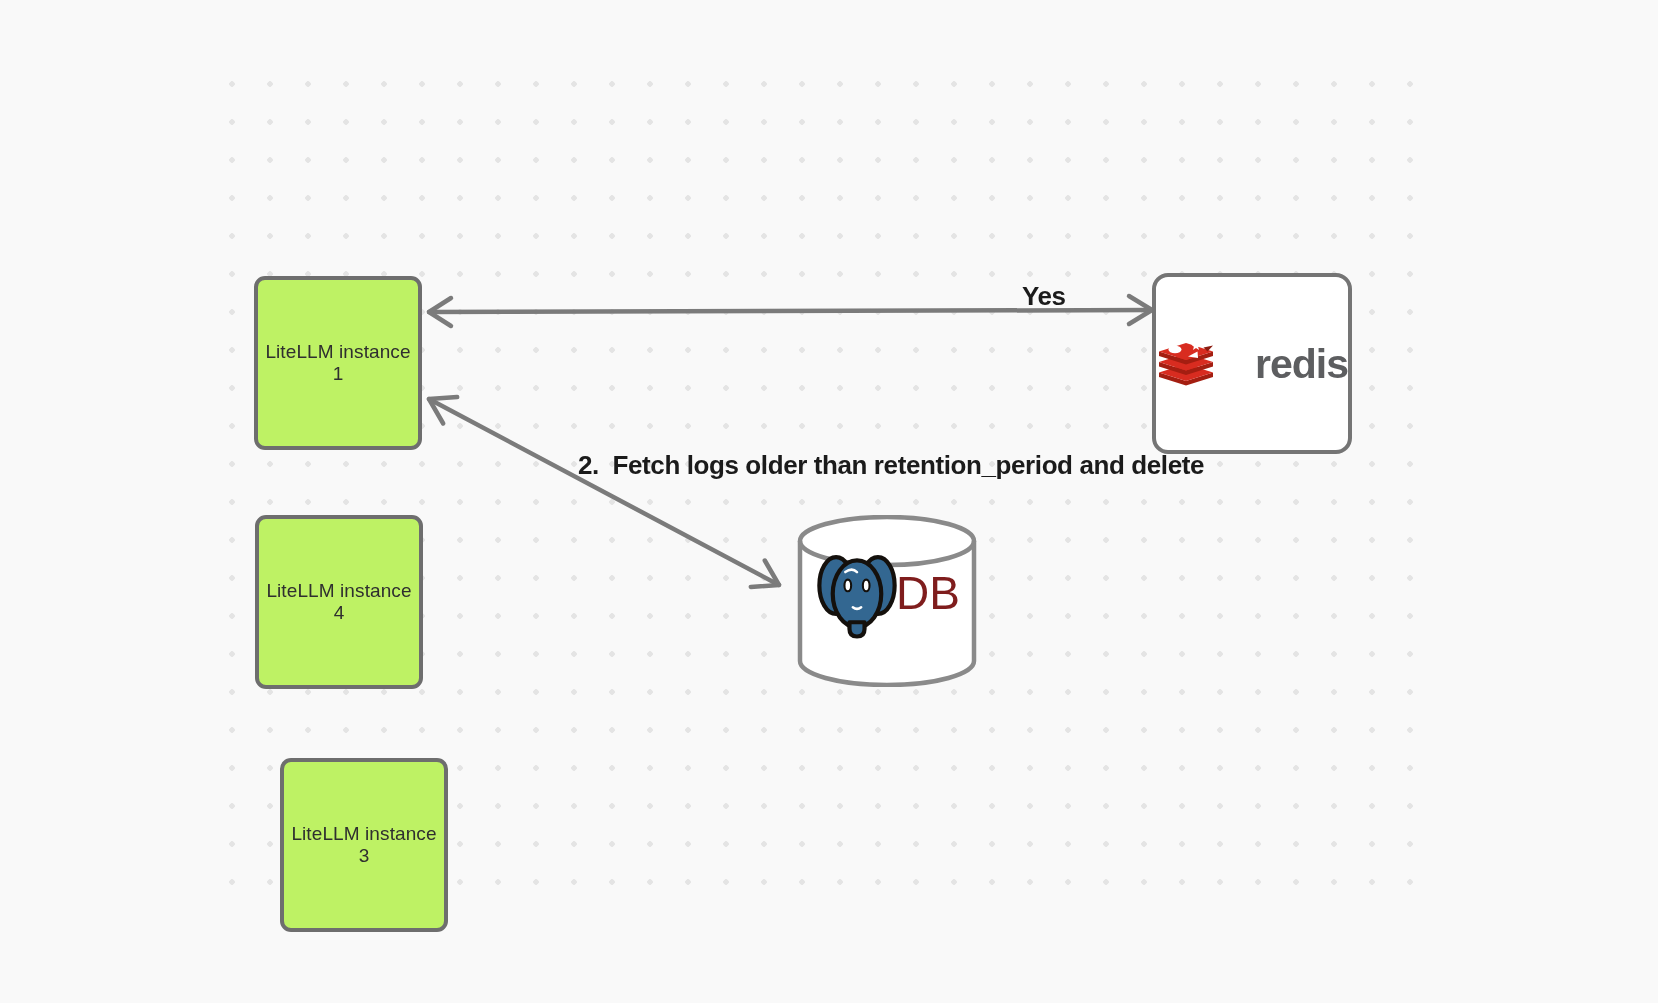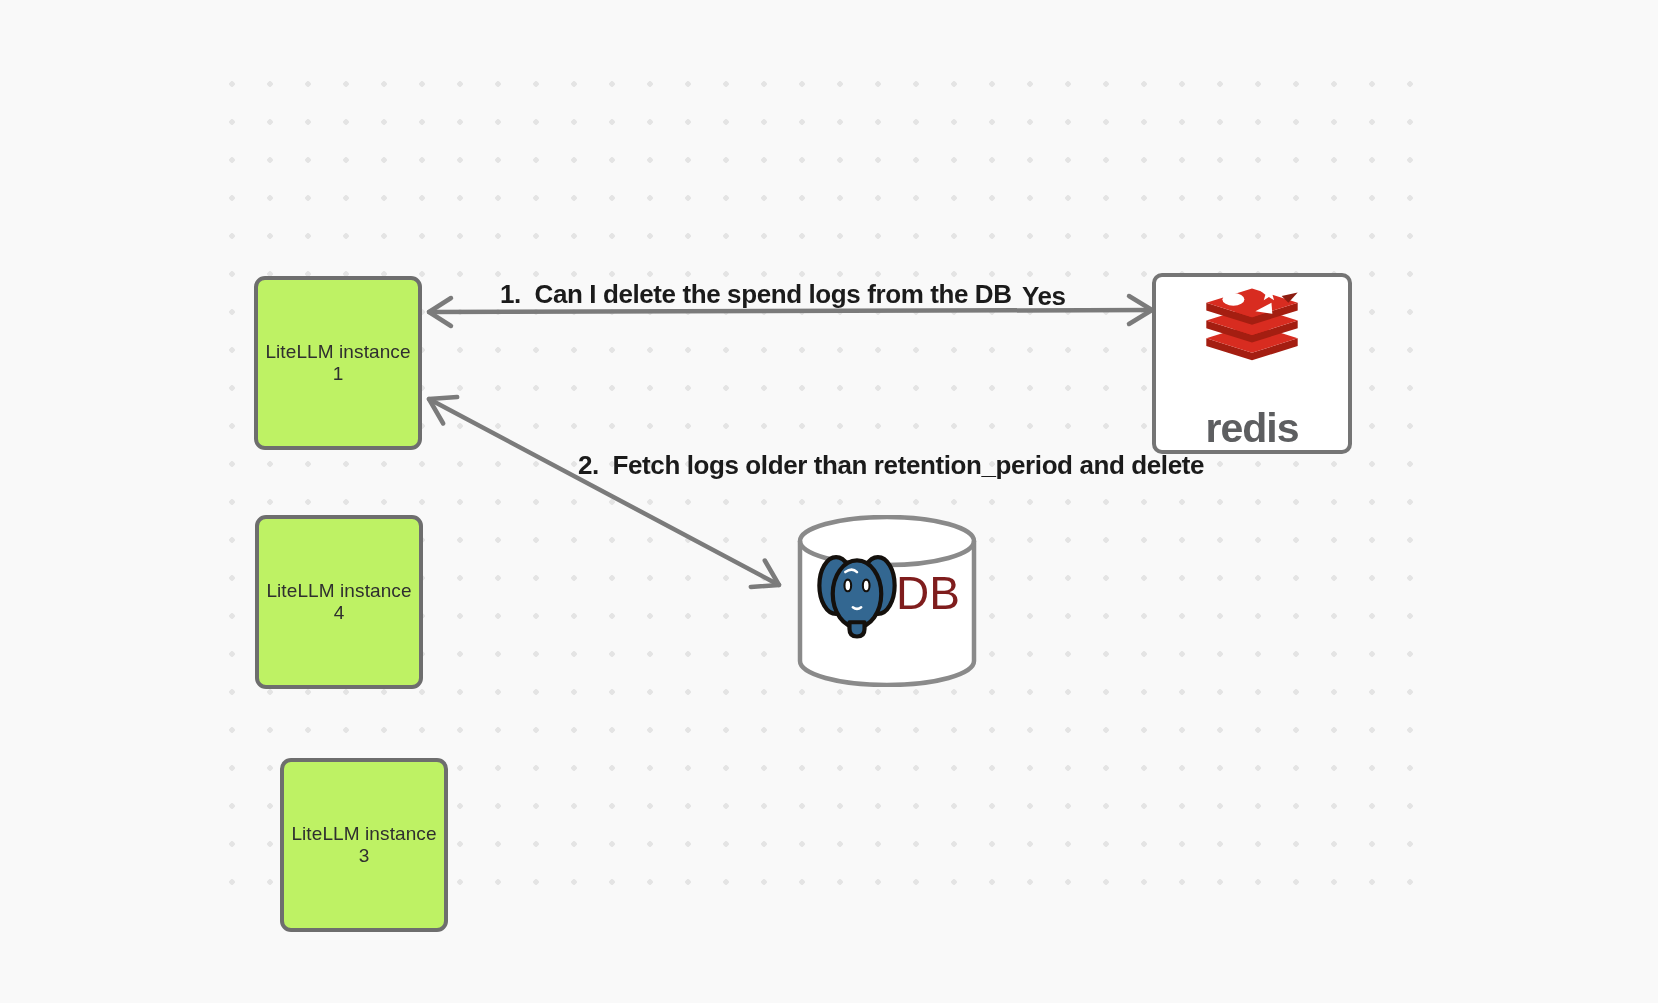--- a/index.html
+++ b/index.html
@@ -44,22 +44,22 @@
   .box1 { left: 254px; top: 276px; }
   .box2 { left: 255px; top: 515px; }
   .box3 { left: 256px; top: 758px; margin-left: 24px; }
 
   .redis-node {
     position: absolute;
     left: 1152px; top: 273px;
     width: 200px; height: 181px;
     background: #ffffff;
     border: 4px solid #757575;
-    border-radius: 10px;
-    display: flex; flex-direction: column;
+    border-radius: 16px;
+    display: flex; flex-direction: row;
     align-items: center; justify-content: center;
     padding-top: 6px;
     gap: 39px;
   }
   .redis-word {
     font-size: 41px;
     font-weight: 700;
     color: #5d5e60;
     letter-spacing: -1px;
     line-height: 1;
@@ -170,17 +170,16 @@
         <ellipse cx="39" cy="46" rx="4" ry="7" fill="#ffffff" stroke="#14100c" stroke-width="2.5"></ellipse>
         <ellipse cx="61" cy="46" rx="4" ry="7" fill="#ffffff" stroke="#14100c" stroke-width="2.5"></ellipse>
 
         <path d="M36,30 Q44,24 50,30" fill="none" stroke="#ffffff" stroke-width="3" stroke-linecap="round"></path>
         <path d="M45,72 Q50,76 55,72" fill="none" stroke="#ffffff" stroke-width="3" stroke-linecap="round"></path>
       </svg>
       <span class="db-label">DB</span>
     </div>
   </div>
 
-  <div class="flow-label label-step1">1.  Can I delete the spend logs from the DB</div>
   <div class="flow-label label-yes">Yes</div>
   <div class="flow-label label-step2">2.  Fetch logs older than retention_period and delete</div>
 
 </div>
 
 </body></html>

